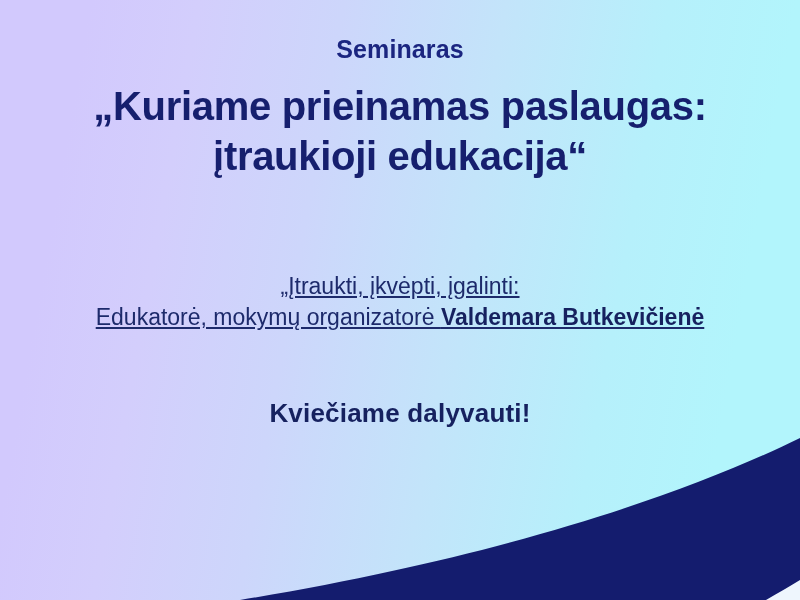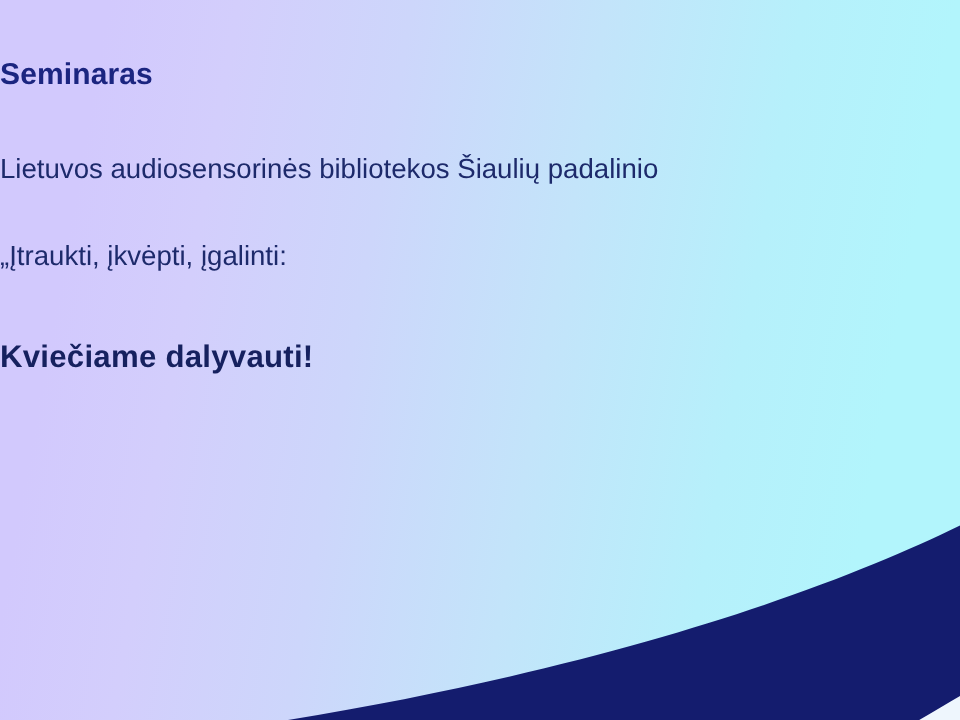--- a/index.html
+++ b/index.html
@@ -36,25 +36,25 @@
     top: 0;
     width: 800px;
     height: 600px;
     pointer-events: none;
   }
 
   
   #content {
     position: absolute;
     left: 0;
-    top: 16px;
+    top: 3px;
     width: 800px;
     height: 435px;
     z-index: 3;
-    text-align: left;
+    text-align: center;
     color: #151f70;
   }
 
   .kicker {
     margin: 0;
     padding-top: 32px;
     font-size: 25px;
     font-weight: bold;
     letter-spacing: 0.1px;
     color: #1b2580;
@@ -80,24 +80,24 @@
     color: #1d2a6b;
     font-weight: normal;
   }
   .para .ln { display: block; }
   .para b, .para .name {
     font-weight: bold;
     color: #16215f;
   }
 
   #para-one { padding-top: 48px; }
-  #para-two { padding-top: 42px; }
+  #para-two { padding-top: 42px; text-decoration: underline; }
 
   .cta {
-    margin: 0;
+    margin: 12px;
     padding-top: 52px;
     font-size: 26px;
     font-weight: bold;
     color: #16215f;
     letter-spacing: 0.2px;
   }
 </style>
 </head>
 <body>
 
@@ -110,25 +110,29 @@
     <path fill="#141c6e" d="M 800 438 C 700 487, 520 554, 240 600
              L -20 600 L -20 640 L 800 640 Z"></path>
 
     <path fill="#eef6fd" d="M 800 580 C 790 586, 778 593, 766 600 L 800 600 Z"></path>
   </svg>
 
   <div id="content">
 
     <p class="kicker">Seminaras</p>
 
+    <h1 class="headline">
+      <span class="hl-line">„Kuriame prieinamas paslaugas:</span>
+      <span class="hl-line">įtraukioji edukacija“</span>
+    </h1>
 
     <p class="para" id="para-one">
-      <span class="ln">Lietuvos audiosensorinės bibliotekos Šiaulių padalinio</span>
     </p>
 
     <p class="para" id="para-two">
       <span class="ln">„Įtraukti, įkvėpti, įgalinti:</span>
+      <span class="ln"><span>Edukatorė, mokymų organizatorė </span><span class="name">Valdemara Butkevičienė</span></span>
     </p>
 
     <p class="cta">Kviečiame dalyvauti!</p>
 
   </div>
 </div>
 
 </body></html>

